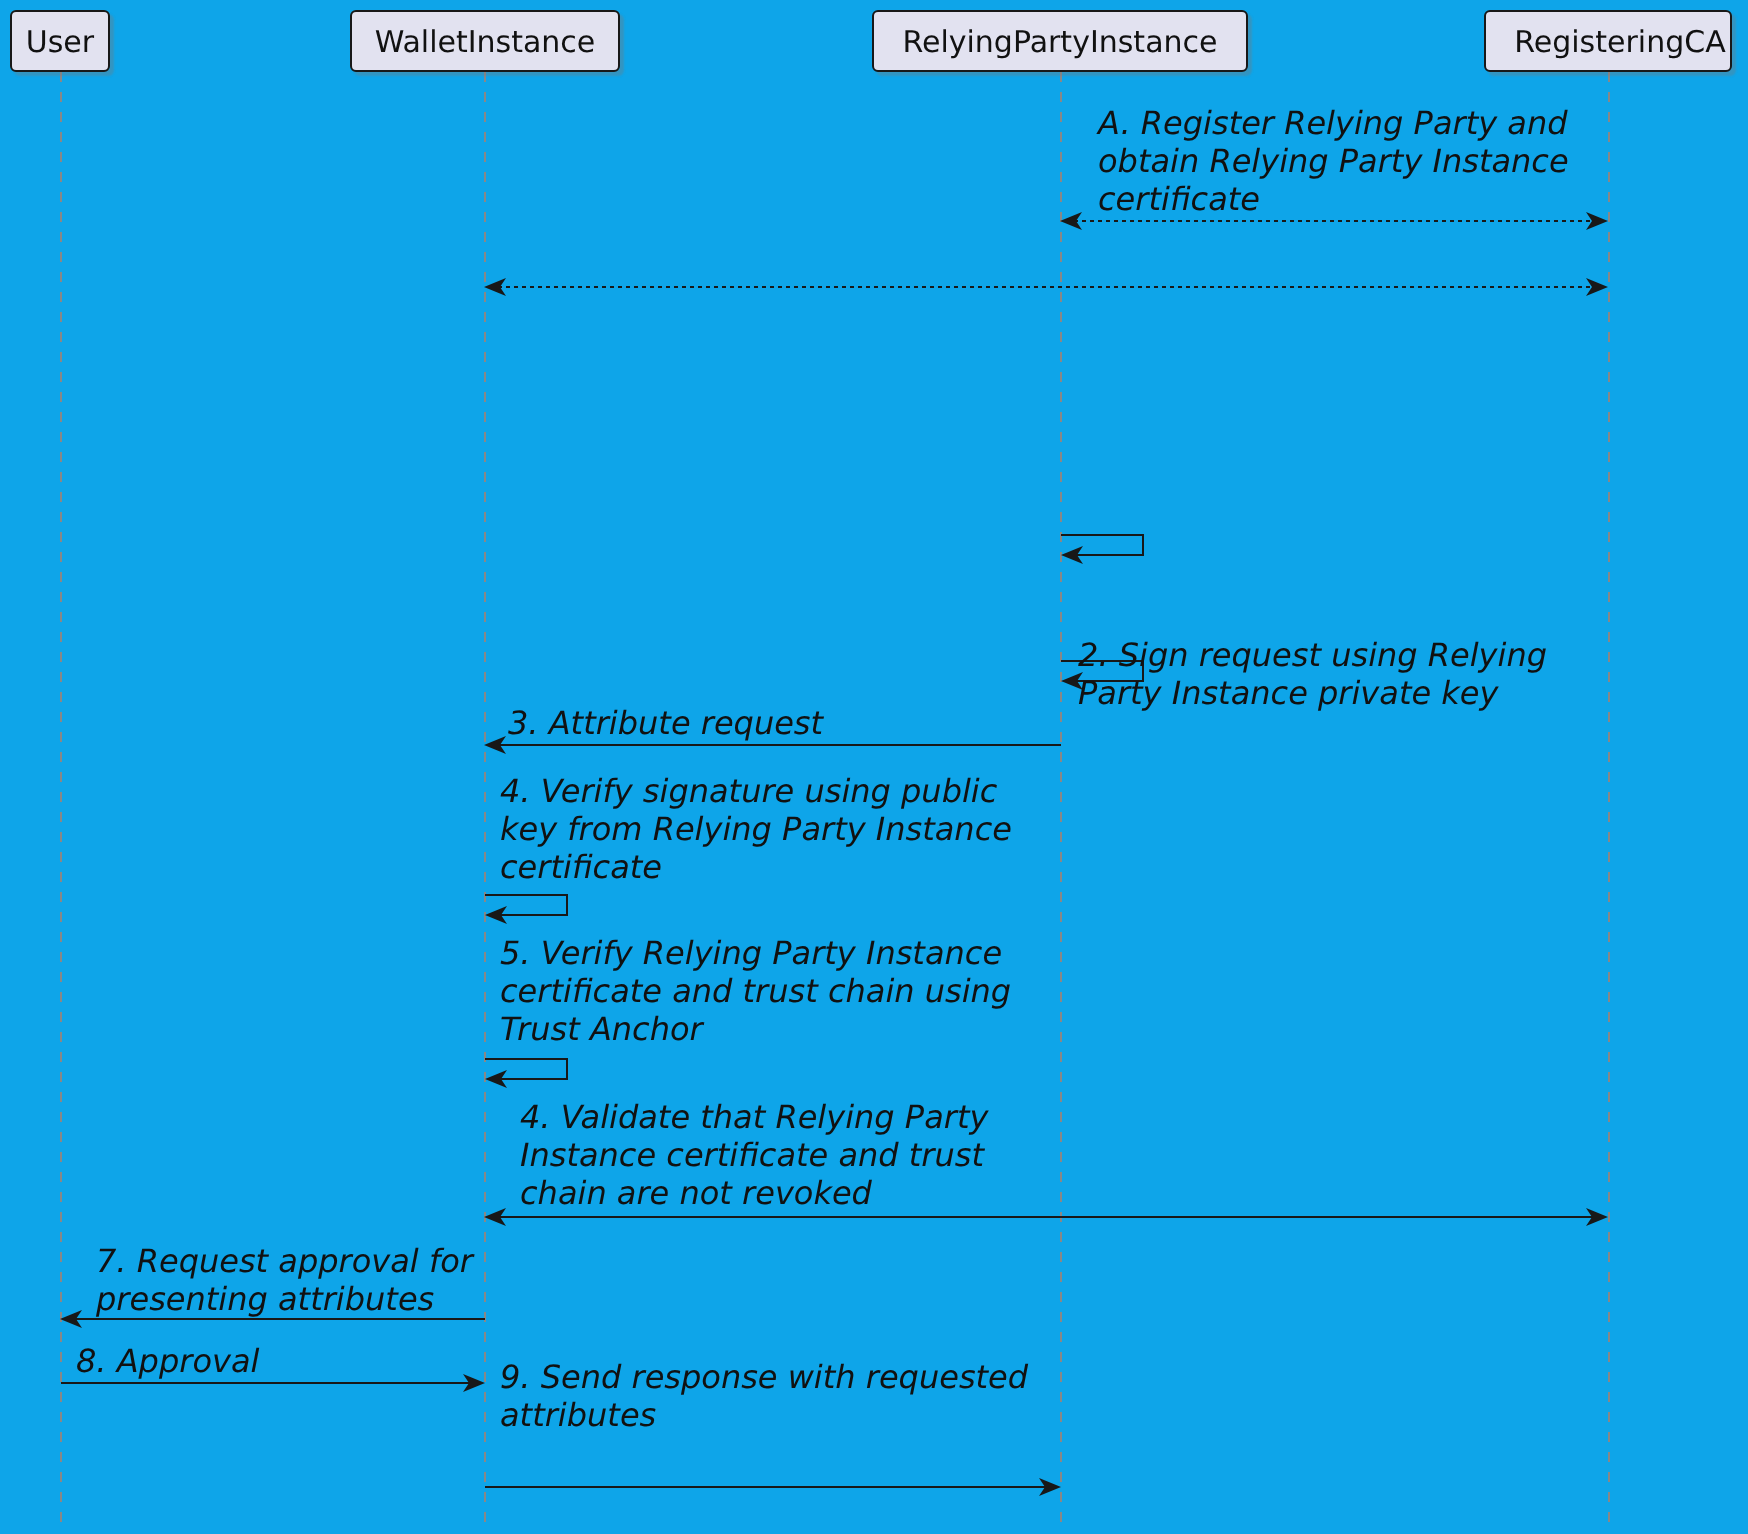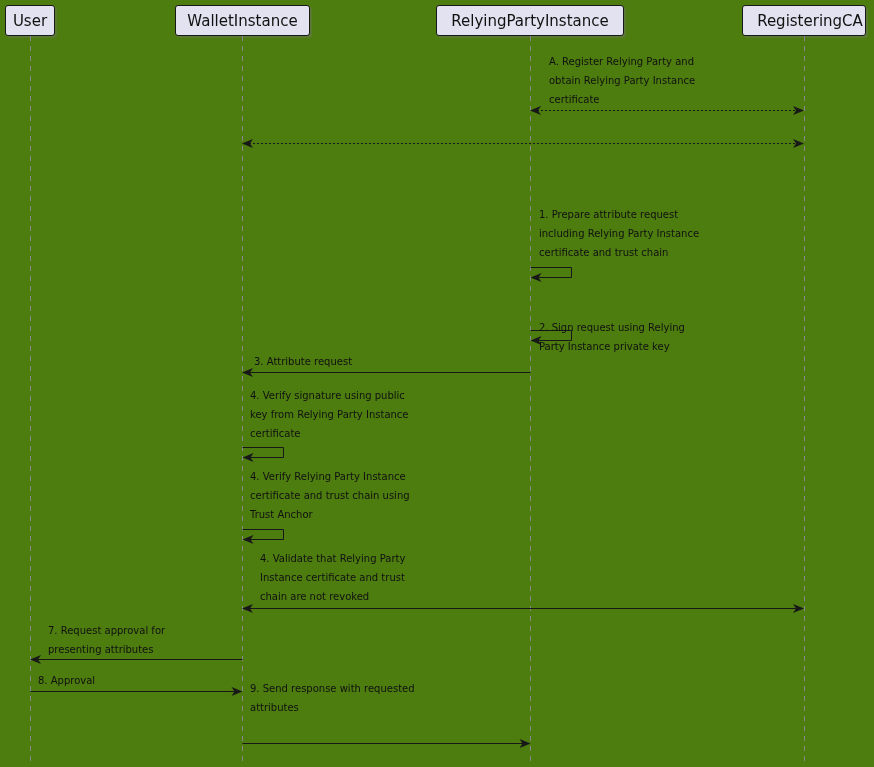--- a/index.html
+++ b/index.html
@@ -4,21 +4,21 @@
 <style>
   html, body { margin: 0; padding: 0; }
   body {
     width: 874px; height: 767px;
     background: #ffffff;
     font-family: "DejaVu Sans", "Liberation Sans", sans-serif;
   }
   .diagram {
     position: relative;
     width: 874px; height: 767px;
-    background: #4d7c0f;
+    background: #0ea5e9;
     overflow: hidden;
   }
   svg.canvas { position: absolute; left: 0; top: 0; }
 
   .participant {
     position: absolute; top: 5px; height: 31px;
     box-sizing: border-box;
     background: #E2E2F0;
     border: 1.5px solid #181818;
     border-radius: 3px;
@@ -26,23 +26,24 @@
     font-size: 15px; color: #111111;
     box-shadow: 2px 2px 1px rgba(120,120,120,0.35);
   }
   .p-user   { left: 5px;   width: 50px;  }
   .p-wallet { left: 175px; width: 135px; }
   .p-rpi    { left: 436px; width: 188px; }
   .p-ca     { left: 742px; width: 124px; padding-left: 12px; }
 
   .msg {
     position: absolute;
-    font-size: 10px; line-height: 19px;
+    font-size: 16px; line-height: 19px;
     color: #111111;
     white-space: pre-line;
+    font-style: italic;
   }
   .m-a { left: 549px; top: 52px;  }
   .m-b { left: 261px; top: 123px; }
   .m-1 { left: 539px; top: 205px; }
   .m-2 { left: 539px; top: 287px; margin-top: 31px; }
   .m-3 { left: 254px; top: 352px; }
   .m-4 { left: 250px; top: 386px; }
   .m-5 { left: 250px; top: 467px; }
   .m-6 { left: 260px; top: 549px; }
   .m-7 { left: 48px;  top: 621px; }
@@ -131,30 +132,27 @@
   <div class="participant p-rpi">
     <span>RelyingPartyInstance</span>
   </div>
   <div class="participant p-ca">
     <span>RegisteringCA</span>
   </div>
 
   <div class="msg m-a">A. Register Relying Party and
 obtain Relying Party Instance
 certificate</div>
-  <div class="msg m-1">1. Prepare attribute request
-including Relying Party Instance
-certificate and trust chain</div>
   <div class="msg m-2">2. Sign request using Relying
 Party Instance private key</div>
   <div class="msg m-3">3. Attribute request</div>
   <div class="msg m-4">4. Verify signature using public
 key from Relying Party Instance
 certificate</div>
-  <div class="msg m-5">4. Verify Relying Party Instance
+  <div class="msg m-5">5. Verify Relying Party Instance
 certificate and trust chain using
 Trust Anchor</div>
   <div class="msg m-6">4. Validate that Relying Party
 Instance certificate and trust
 chain are not revoked</div>
   <div class="msg m-7">7. Request approval for
 presenting attributes</div>
   <div class="msg m-8">8. Approval</div>
   <div class="msg m-9">9. Send response with requested
 attributes</div>

